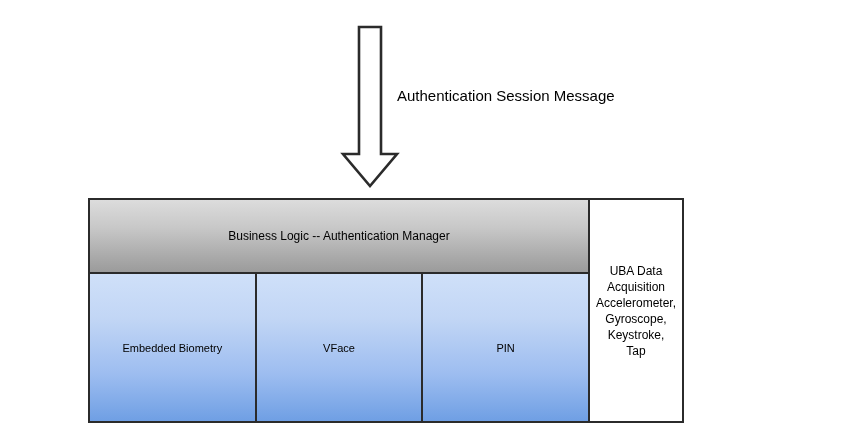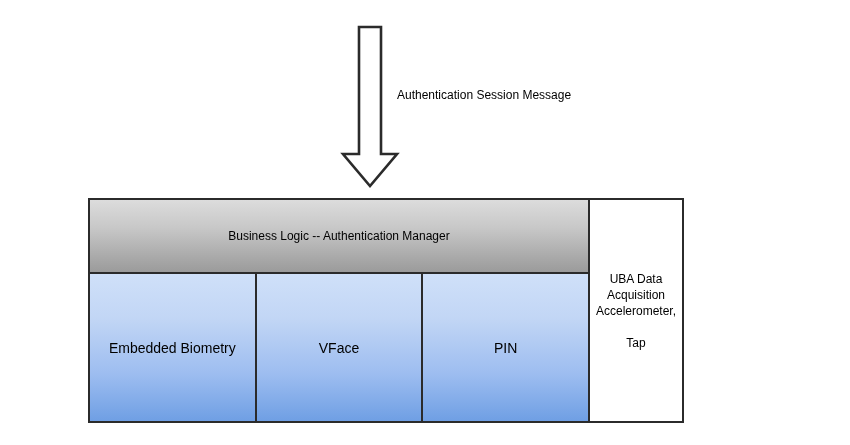--- a/index.html
+++ b/index.html
@@ -24,21 +24,21 @@
     width: 62px;
     height: 166px;
   }
   #arrow-group svg { display: block; }
 
   
   #annotation {
     position: absolute;
     left: 397px;
     top: 86px;
-    font-size: 12px;
+    font-size: 15px;
     line-height: 19px;
     color: #000000;
     white-space: nowrap;
     text-align: left;
   }
   #annotation .ann-line { display: block; }
 
   
   #diagram-frame {
     position: absolute;
@@ -86,21 +86,21 @@
     flex: 1;
     box-sizing: border-box;
     border-right: 2px solid #2b2b2b;
     background: linear-gradient(to bottom, #cfe0f9 0%, #c2d6f5 30%, #9dbdf0 68%, #6f9fe4 100%);
     display: flex;
     align-items: center;
     justify-content: center;
   }
   .auth-box:last-child { border-right: none; }
   .auth-label {
-    font-size: 14px;
+    font-size: 11px;
     color: #000000;
     text-align: right;
   }
 
   
   #uba-column {
     flex: 1;
     box-sizing: border-box;
     border-left: 2px solid #2b2b2b;
     background: #ffffff;
@@ -148,18 +148,18 @@
         <span class="auth-label">PIN</span>
       </div>
     </div>
 
   </div>
 
   <div id="uba-column">
     <div id="uba-label">
       <span>UBA Data Acquisition</span><br>
       <span>Accelerometer,</span><br>
-      <br>
+      <span>Gyroscope, Keystroke,</span><br>
       <span>Tap</span>
     </div>
   </div>
 
 </div>
 
 </body></html>

